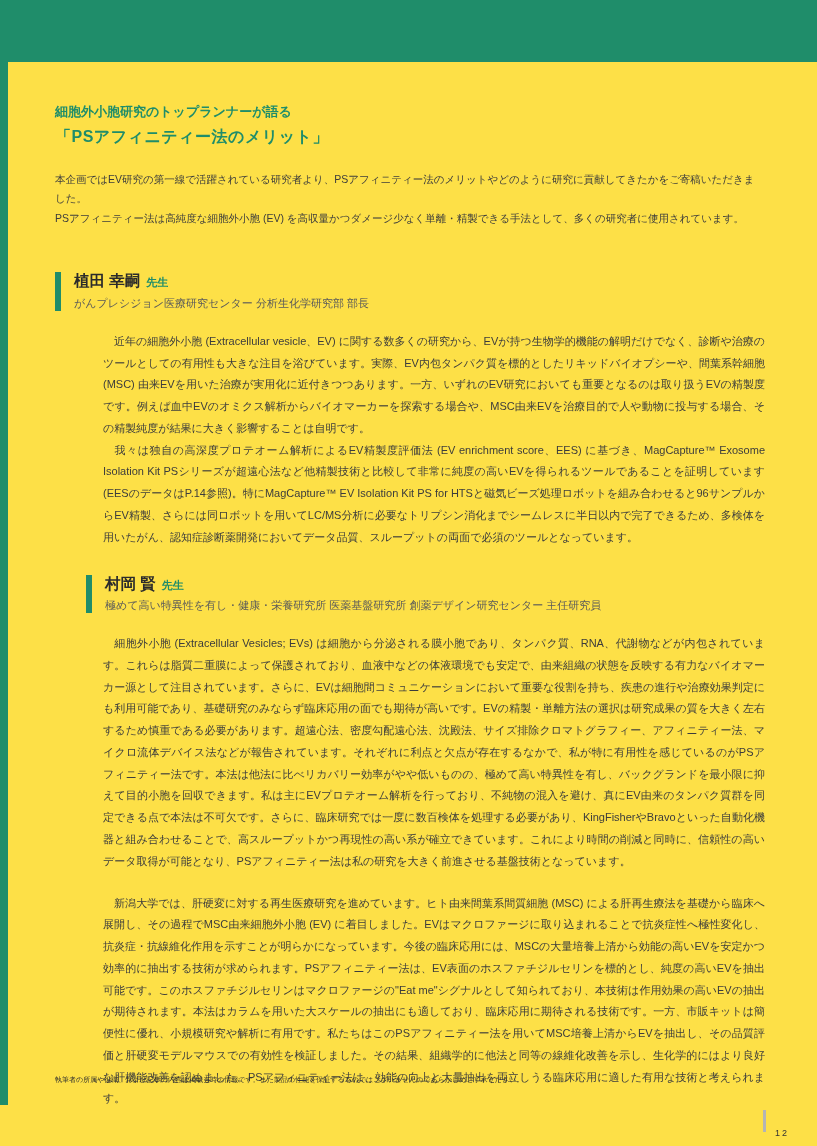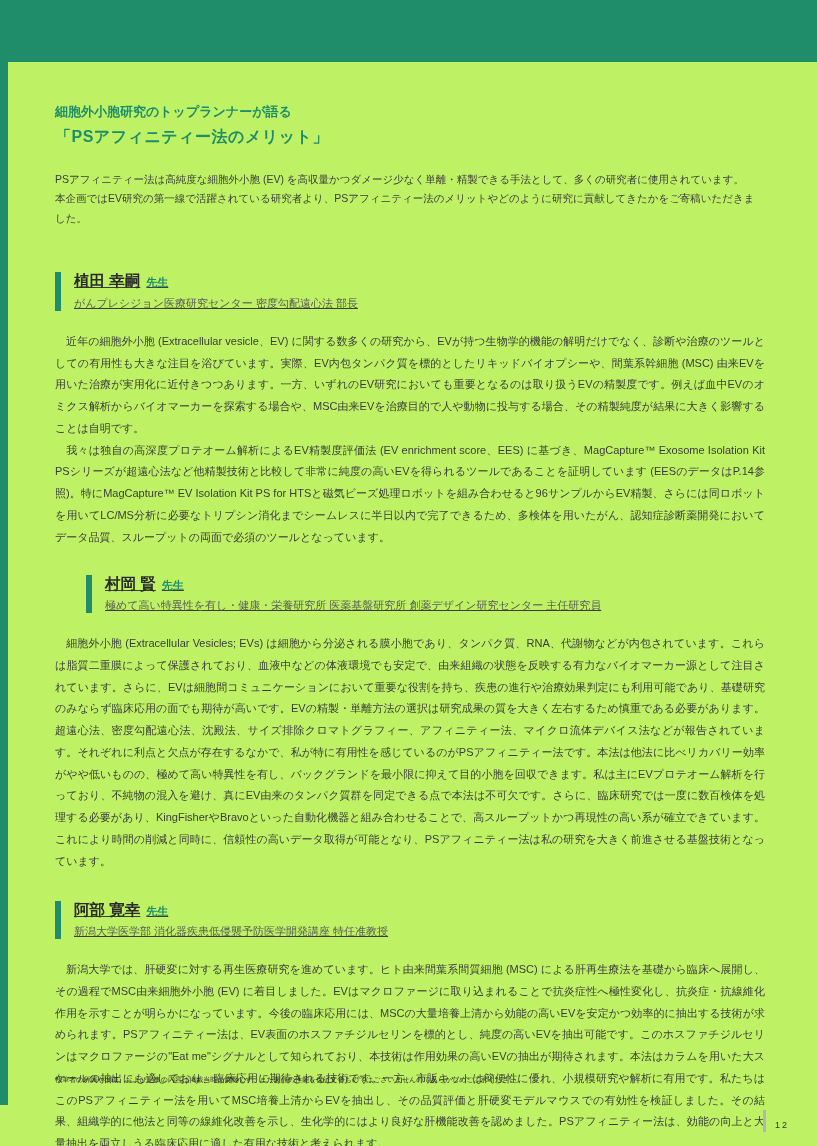--- a/index.html
+++ b/index.html
@@ -1,19 +1,19 @@
 <!DOCTYPE html>
 <html lang="ja" style="--accent: #1f8d6a;"><head>
 <meta charset="utf-8">
 <style>
   html,body{margin:0;padding:0;background:#e9e9e9;}
   .page{
     position:relative;
     width:817px;height:1146px;
-    background:#bef264;
+    background:#fde047;
     margin:0 auto;
     overflow:hidden;
     font-family:"Liberation Sans","DejaVu Sans",sans-serif;
     color:#3c3c3c;
   }
   .header-bar{
     position:absolute;top:0;left:0;
     width:817px;height:62px;
     background:var(--accent,#1f8d6a);
   }
@@ -51,39 +51,39 @@
     align-items:stretch;
     margin-top:44px;
   }
   .person.second{margin-top:26px;padding-left:31px;}
   .person.third{margin-top:28px;}
   .person-bar{
     width:6px;
     background:var(--accent,#1f8d6a);
     flex:0 0 6px;
   }
-  .person-texts{margin-left:13px;text-decoration:underline;}
+  .person-texts{margin-left:13px;}
   .person-name{
     font-size:15.5px;
     font-weight:bold;
     color:#2b2b2b;
     line-height:1.2;
   }
   .honorific{
     font-size:11px;
     font-weight:bold;
     color:var(--accent,#1f8d6a);
     margin-left:6px;
   }
   .affiliation{
     margin-top:5px;
     font-size:11px;
     color:#5a5a5a;
   }
-  .body-text{margin-top:20px;}
+  .body-text{margin-top:20px;margin-left:48px;}
   .body-text p{
     margin:0;
     font-size:11px;
     line-height:1.98;
     text-align:justify;
     color:#3c3c3c;
   }
   .footnote{
     position:absolute;
     left:55px;top:1068px;
@@ -99,76 +99,67 @@
   }
   .pagefoot-bar{
     width:3px;height:22px;
     background:#b4b4b4;
     margin-right:9px;
   }
   .pagefoot-num{
     font-size:9px;
     color:#333333;
     letter-spacing:2px;
-    margin-top:10px;
+    margin-top:18px;
   }
 </style>
 </head>
 <body>
 
 <div class="page">
   <div class="header-bar"></div>
   <div class="left-strip"></div>
 
   <div class="content">
     <div class="inner">
       <p class="eyebrow">細胞外小胞研究のトップランナーが語る</p>
       <h1 class="page-title">「PSアフィニティー法のメリット」</h1>
 
       <div class="intro">
+        <p>本企画ではEV研究の第一線で活躍されている研究者より、PSアフィニティー法のメリットやどのように研究に貢献してきたかをご寄稿いただきました。</p>
         <p>PSアフィニティー法は高純度な細胞外小胞 (EV) を高収量かつダメージ少なく単離・精製できる手法として、多くの研究者に使用されています。</p>
-        <p>本企画ではEV研究の第一線で活躍されている研究者より、PSアフィニティー法のメリットやどのように研究に貢献してきたかをご寄稿いただきました。</p>
       </div>
 
       <div class="person">
         <div class="person-bar"></div>
         <div class="person-texts">
           <div class="person-name">
             <span>植田 幸嗣</span><span class="honorific">先生</span>
           </div>
-          <div class="affiliation">がんプレシジョン医療研究センター 密度勾配遠心法 部長</div>
+          <div class="affiliation">がんプレシジョン医療研究センター 分析生化学研究部 部長</div>
         </div>
       </div>
       <div class="body-text">
         <p>　近年の細胞外小胞 (Extracellular vesicle、EV) に関する数多くの研究から、EVが持つ生物学的機能の解明だけでなく、診断や治療のツールとしての有用性も大きな注目を浴びています。実際、EV内包タンパク質を標的としたリキッドバイオプシーや、間葉系幹細胞 (MSC) 由来EVを用いた治療が実用化に近付きつつあります。一方、いずれのEV研究においても重要となるのは取り扱うEVの精製度です。例えば血中EVのオミクス解析からバイオマーカーを探索する場合や、MSC由来EVを治療目的で人や動物に投与する場合、その精製純度が結果に大きく影響することは自明です。</p>
         <p>　我々は独自の高深度プロテオーム解析によるEV精製度評価法 (EV enrichment score、EES) に基づき、MagCapture™ Exosome Isolation Kit PSシリーズが超遠心法など他精製技術と比較して非常に純度の高いEVを得られるツールであることを証明しています (EESのデータはP.14参照)。特にMagCapture™ EV Isolation Kit PS for HTSと磁気ビーズ処理ロボットを組み合わせると96サンプルからEV精製、さらには同ロボットを用いてLC/MS分析に必要なトリプシン消化までシームレスに半日以内で完了できるため、多検体を用いたがん、認知症診断薬開発においてデータ品質、スループットの両面で必須のツールとなっています。</p>
       </div>
 
       <div class="person second">
         <div class="person-bar"></div>
         <div class="person-texts">
           <div class="person-name">
             <span>村岡 賢</span><span class="honorific">先生</span>
           </div>
           <div class="affiliation">極めて高い特異性を有し・健康・栄養研究所 医薬基盤研究所 創薬デザイン研究センター 主任研究員</div>
         </div>
       </div>
       <div class="body-text">
         <p>　細胞外小胞 (Extracellular Vesicles; EVs) は細胞から分泌される膜小胞であり、タンパク質、RNA、代謝物などが内包されています。これらは脂質二重膜によって保護されており、血液中などの体液環境でも安定で、由来組織の状態を反映する有力なバイオマーカー源として注目されています。さらに、EVは細胞間コミュニケーションにおいて重要な役割を持ち、疾患の進行や治療効果判定にも利用可能であり、基礎研究のみならず臨床応用の面でも期待が高いです。EVの精製・単離方法の選択は研究成果の質を大きく左右するため慎重である必要があります。超遠心法、密度勾配遠心法、沈殿法、サイズ排除クロマトグラフィー、アフィニティー法、マイクロ流体デバイス法などが報告されています。それぞれに利点と欠点が存在するなかで、私が特に有用性を感じているのがPSアフィニティー法です。本法は他法に比べリカバリー効率がやや低いものの、極めて高い特異性を有し、バックグランドを最小限に抑えて目的小胞を回収できます。私は主にEVプロテオーム解析を行っており、不純物の混入を避け、真にEV由来のタンパク質群を同定できる点で本法は不可欠です。さらに、臨床研究では一度に数百検体を処理する必要があり、KingFisherやBravoといった自動化機器と組み合わせることで、高スループットかつ再現性の高い系が確立できています。これにより時間の削減と同時に、信頼性の高いデータ取得が可能となり、PSアフィニティー法は私の研究を大きく前進させる基盤技術となっています。</p>
       </div>
 
-      <div class="person third">
-        <div class="person-bar"></div>
-        <div class="person-texts">
-          <div class="person-name">
-            <span>阿部 寛幸</span><span class="honorific">先生</span>
-          </div>
-          <div class="affiliation">新潟大学医学部 消化器疾患低侵襲予防医学開発講座 特任准教授</div>
-        </div>
-      </div>
       <div class="body-text">
         <p>　新潟大学では、肝硬変に対する再生医療研究を進めています。ヒト由来間葉系間質細胞 (MSC) による肝再生療法を基礎から臨床へ展開し、その過程でMSC由来細胞外小胞 (EV) に着目しました。EVはマクロファージに取り込まれることで抗炎症性へ極性変化し、抗炎症・抗線維化作用を示すことが明らかになっています。今後の臨床応用には、MSCの大量培養上清から効能の高いEVを安定かつ効率的に抽出する技術が求められます。PSアフィニティー法は、EV表面のホスファチジルセリンを標的とし、純度の高いEVを抽出可能です。このホスファチジルセリンはマクロファージの"Eat me"シグナルとして知られており、本技術は作用効果の高いEVの抽出が期待されます。本法はカラムを用いた大スケールの抽出にも適しており、臨床応用に期待される技術です。一方、市販キットは簡便性に優れ、小規模研究や解析に有用です。私たちはこのPSアフィニティー法を用いてMSC培養上清からEVを抽出し、その品質評価と肝硬変モデルマウスでの有効性を検証しました。その結果、組織学的に他法と同等の線維化改善を示し、生化学的にはより良好な肝機能改善を認めました。PSアフィニティー法は、効能の向上と大量抽出を両立しうる臨床応用に適した有用な技術と考えられます。</p>
       </div>
     </div>
   </div>
 
   <p class="footnote">執筆者の所属や役職、および記事の内容は掲載当時の情報です。また製品の性能を保証するものではございませんのであらかじめご了承ください。</p>
 
   <div class="pagefoot">
     <div class="pagefoot-bar"></div>

